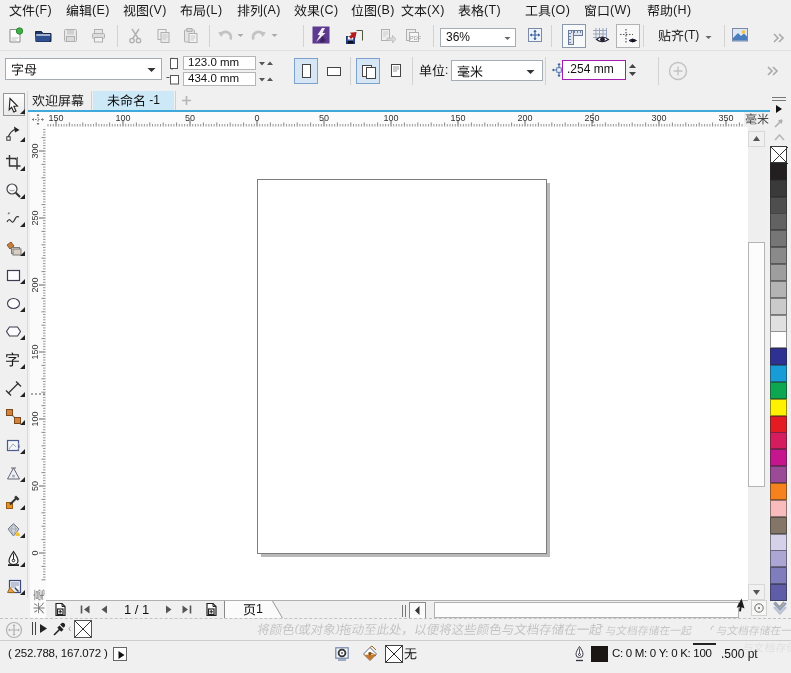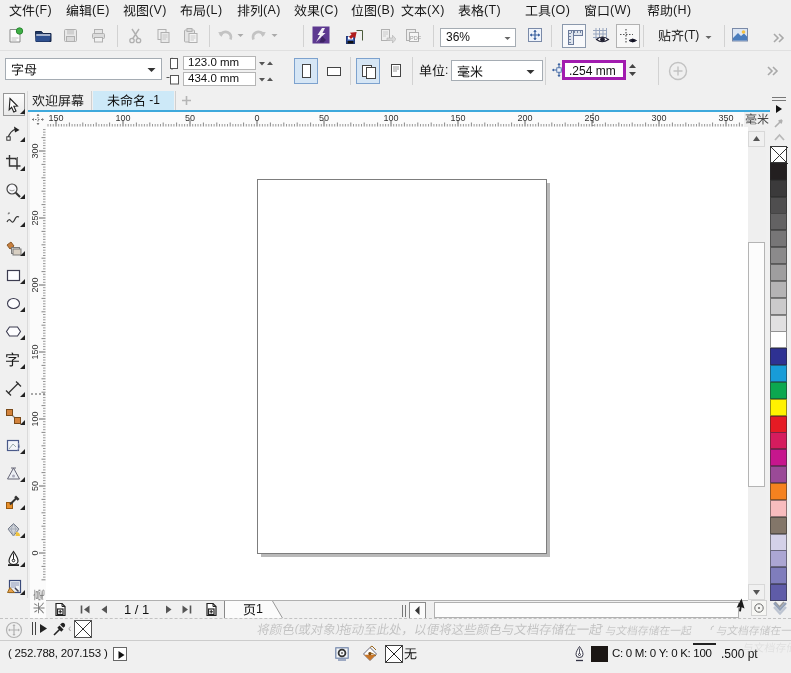--- a/index.html
+++ b/index.html
@@ -387,21 +387,21 @@
       </div>
     </div>
     <div style="position:absolute;left:545px;top:6px;width:1px;height:28px;background:#d2d2d2;"></div>
     <div style="position:absolute;left:551px;top:11px;">
       <svg width="16" height="16" viewBox="0 0 16 16" style="">
         <path d="M8 1.5v13M1.5 8h13" stroke="#3b62a0" stroke-width="1.1"></path>
         <path d="M8 1l-1.6 2h3.2zM8 15l-1.6-2h3.2zM1 8l2-1.6v3.2zM15 8l-2-1.6v3.2z" fill="#3b62a0"></path>
         <rect x="5.8" y="5.8" width="4.4" height="4.4" fill="#eef3fb" stroke="#3b62a0" stroke-width="0.8"></rect>
       </svg>
     </div>
-    <div style="position:absolute;left:562px;top:9px;width:64px;height:20px;background:#fff;border:3px solid #a21caf;">
+    <div style="position:absolute;left:562px;top:9px;width:64px;height:20px;background:#fff;border:1px solid #a21caf;">
       <span style="font-size:12px;color:#111;position:absolute;left:4px;top:2px;">.254 mm</span>
     </div>
     <div style="position:absolute;left:628px;top:11px;">
       <svg width="9" height="16" viewBox="0 0 9 16">
         <path d="M1 6 L4.5 2 L8 6 Z" fill="#444"></path>
         <path d="M1 10 L4.5 14 L8 10 Z" fill="#444"></path>
       </svg>
     </div>
     <div style="position:absolute;left:658px;top:6px;width:1px;height:28px;background:#d2d2d2;"></div>
     <div style="position:absolute;left:668px;top:10px;">
@@ -1318,21 +1318,21 @@
         <use href="#c6587" x="1000"></use>
         <use href="#c6863" x="2000"></use>
         <use href="#c5b58" x="3000"></use>
         <use href="#c50a8" x="4000"></use>
         <use href="#c5728" x="5000"></use>
         <use href="#c4e00" x="6000"></use>
         <use href="#c8d77" x="7000"></use>
       </svg></div>
   </div>
 <div style="position:absolute;left:0;top:640px;width:791px;height:33px;background:#f0f0f0;border-top:1px solid #cccccc;">
-    <div style="position:absolute;left:8px;top:7px;font-size:11.5px;letter-spacing:-0.2px;color:#111;">( 252.788, 207.153 )</div>
+    <div style="position:absolute;left:8px;top:7px;font-size:11.5px;letter-spacing:-0.2px;color:#111;">( 252.788, 167.072 )</div>
     <div style="position:absolute;left:113px;top:6px;width:14px;height:14px;background:#fff;border:1px solid #666;">
       <svg width="14" height="14">
         <path d="M4.5 3 L10.5 7 L4.5 11 Z" fill="#111"></path>
       </svg>
     </div>
     <div style="position:absolute;left:334px;top:5px;">
       <svg width="16" height="15" viewBox="0 0 16 15" style="">
         <rect x="1" y="1" width="14" height="12" rx="1" fill="#8a9ab8"></rect>
         <rect x="2.5" y="2.5" width="11" height="9" fill="#f4f6f8"></rect>
         <circle cx="8" cy="7" r="3.4" fill="none" stroke="#333" stroke-width="1.8"></circle>

